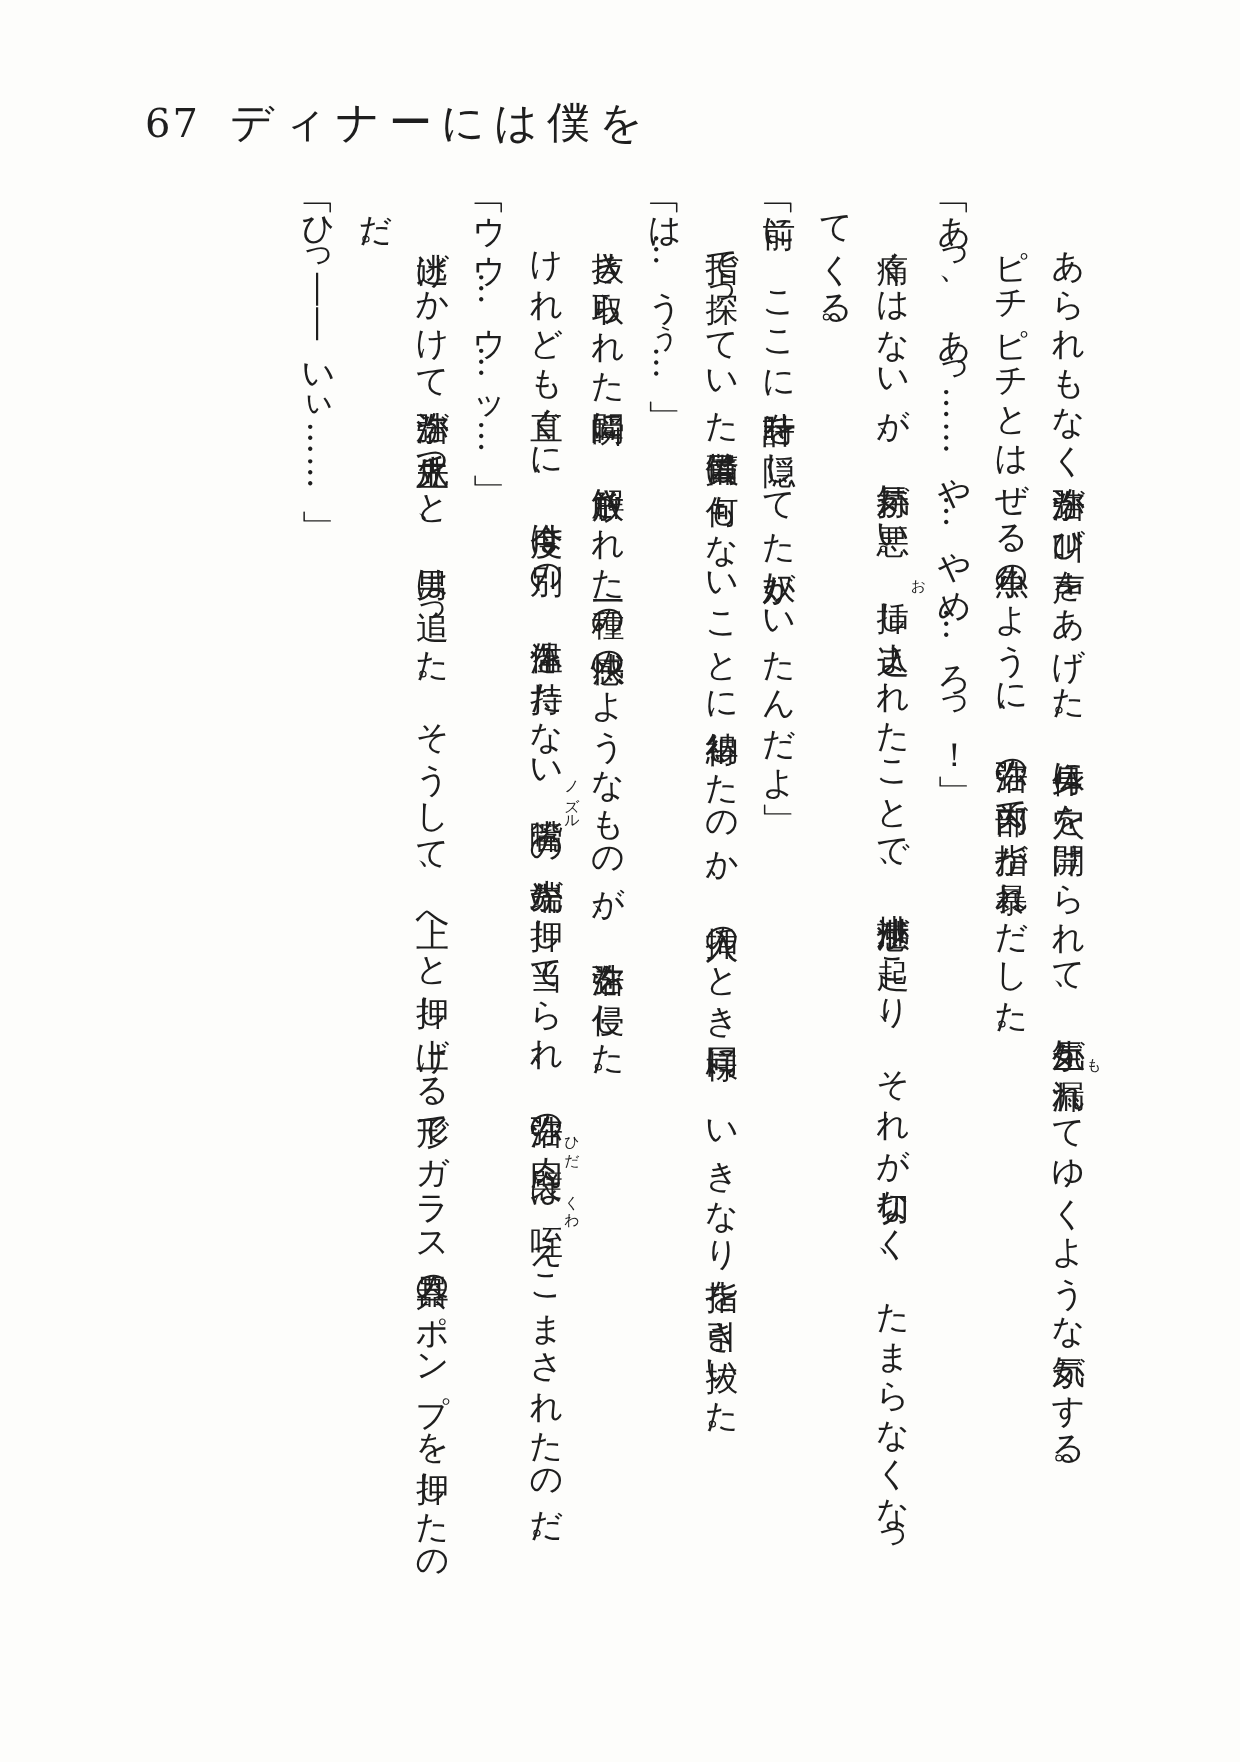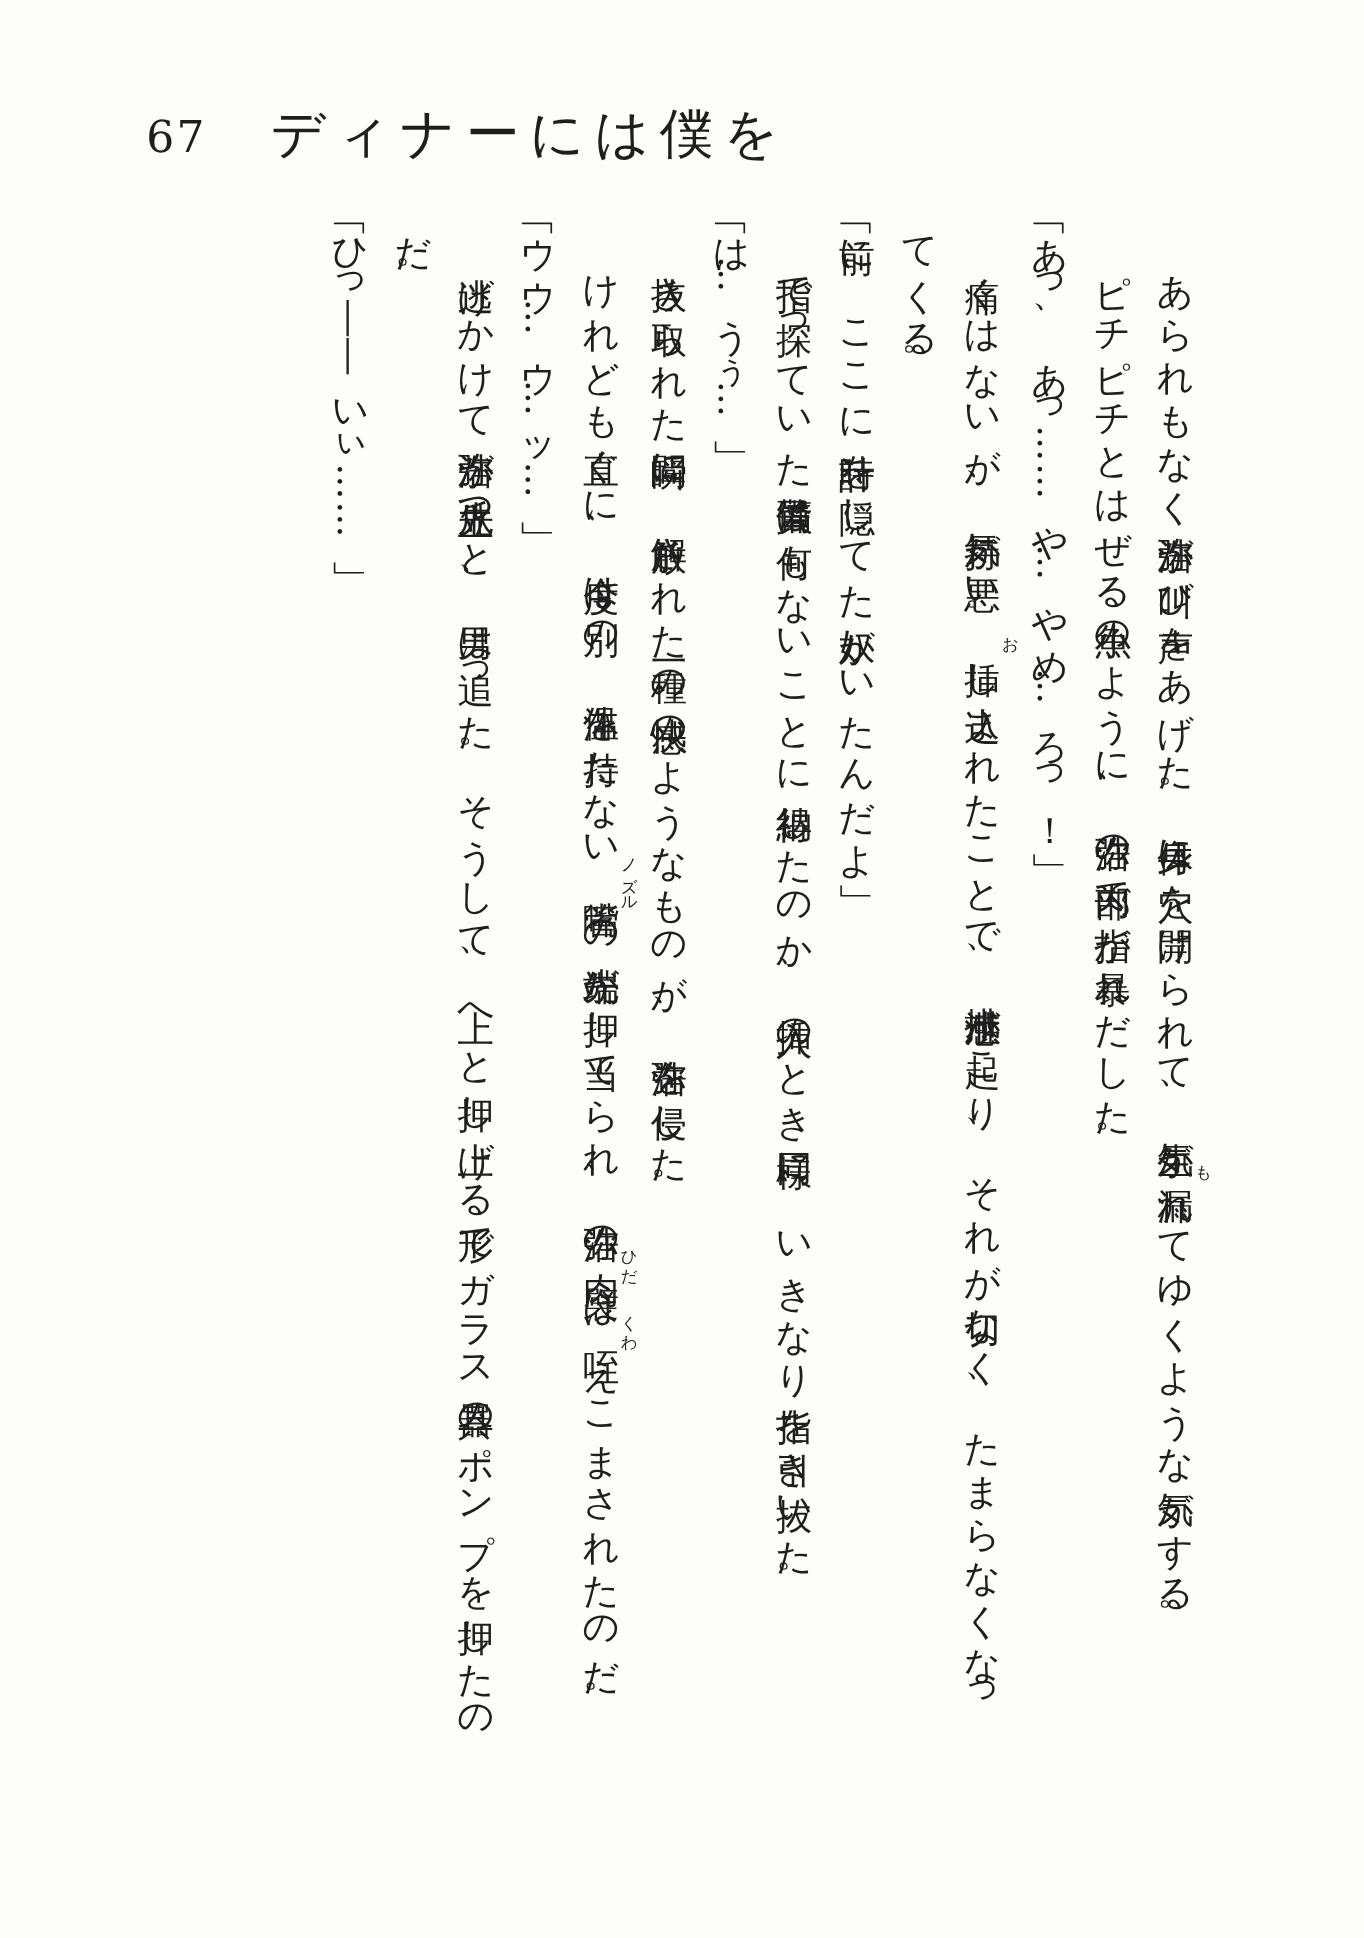--- a/index.html
+++ b/index.html
@@ -13,33 +13,33 @@
     height: 1762px;
     background: #fdfdfb;
     color: #1e1e1e;
     font-family: "DejaVu Serif", "Liberation Serif", serif;
     overflow: hidden;
   }
   
   .header {
     position: absolute;
     top: 100px;
-    left: 133px;
+    left: 145px;
     display: flex;
     align-items: baseline;
     white-space: nowrap;
   }
   .page-number {
     font-size: 40px;
     line-height: 44px;
     letter-spacing: 2px;
   }
   .running-title {
-    margin-left: 58px;
-    font-size: 49px;
+    margin-left: 30px;
+    font-size: 43px;
     line-height: 44px;
     letter-spacing: 9px;
   }
   
   .body-text {
     position: absolute;
     top: 192px;
     left: 132px;
     width: 970px;
     height: 1392px;

